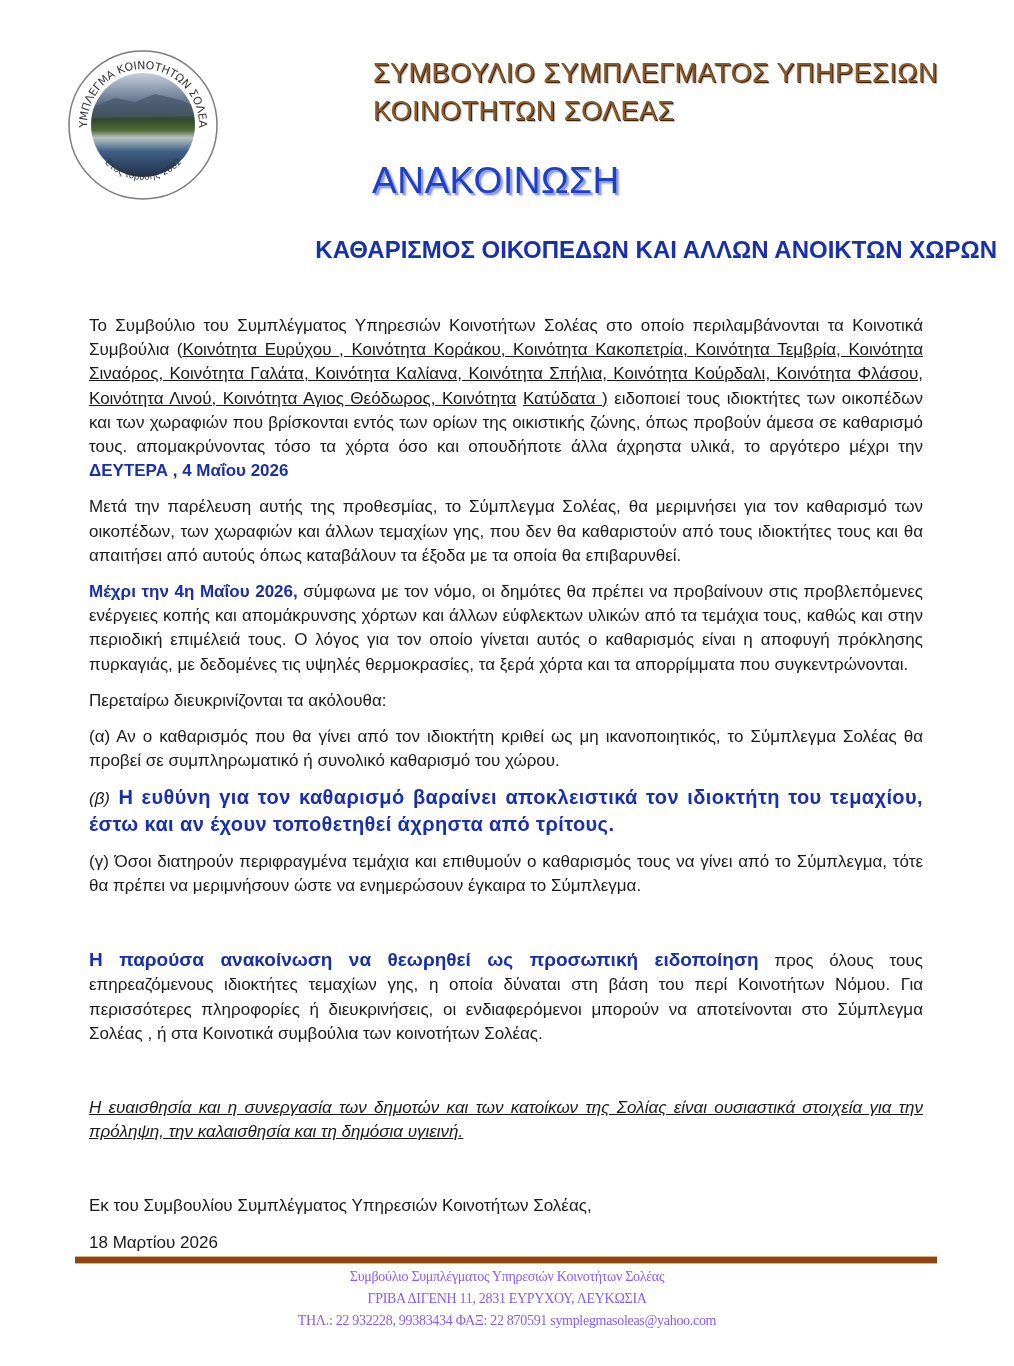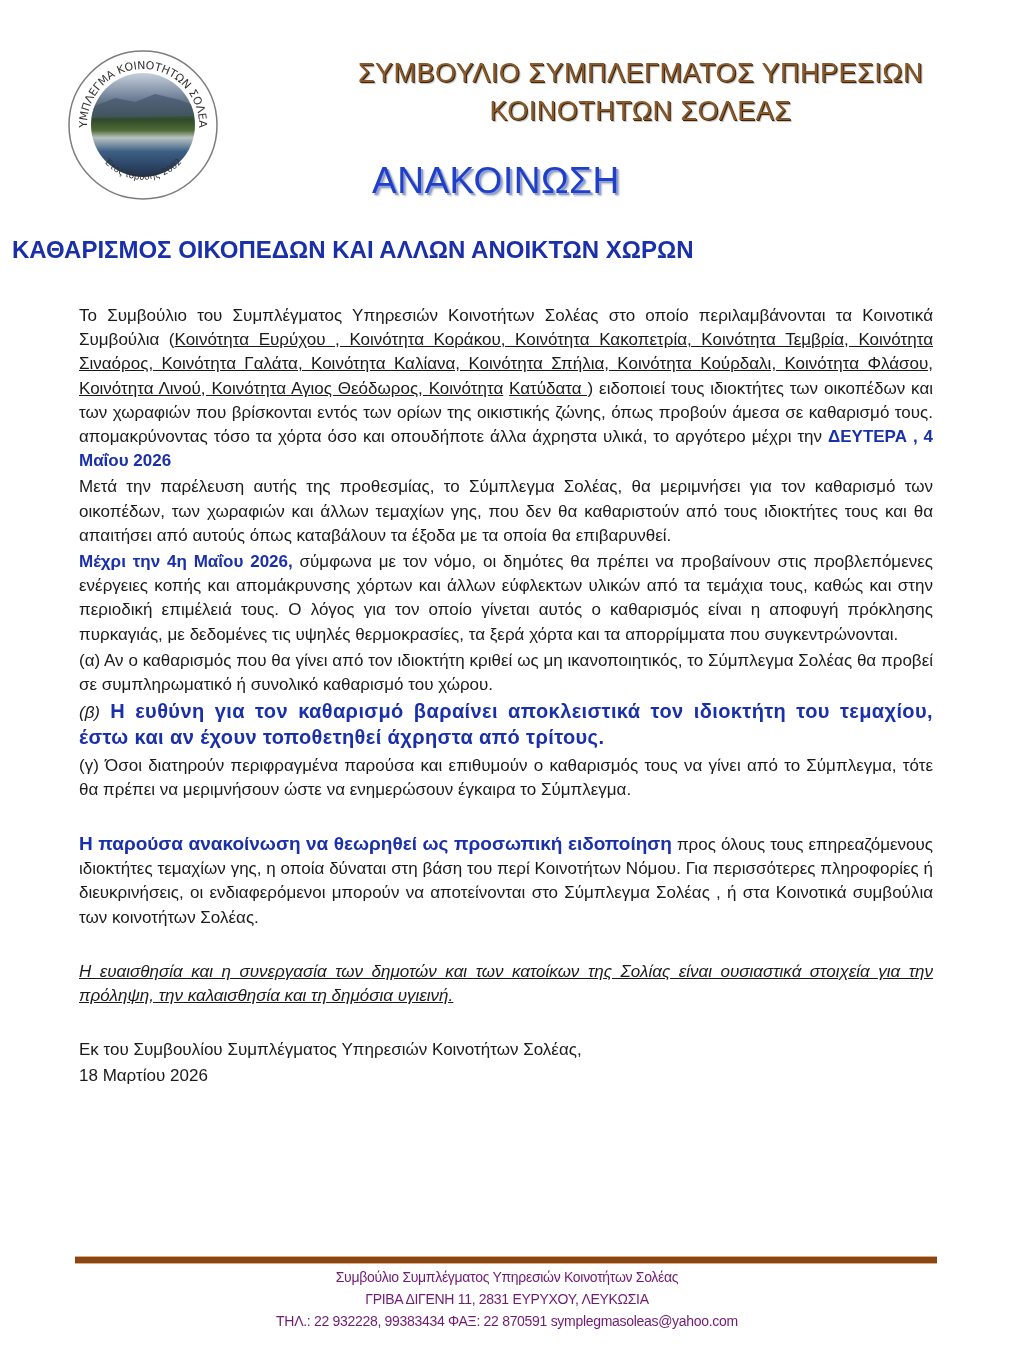--- a/index.html
+++ b/index.html
@@ -1,40 +1,40 @@
 <!DOCTYPE html>
 <html><head>
 <meta charset="utf-8">
 <style>
   html, body { margin: 0; padding: 0; background: #ffffff; }
   body { width: 1014px; height: 1366px; position: relative; overflow: hidden;
          font-family: "Liberation Sans", sans-serif; color: #1a1a1a; }
   .logo { position: absolute; left: 60px; top: 46px; width: 166px; height: 158px; }
-  .org-title { position: absolute; right: 91px; top: 54px; text-align: center;
+  .org-title { position: absolute; right: 76px; top: 54px; text-align: left;
     font-family: "Liberation Sans", sans-serif; font-size: 27px; line-height: 38px;
     color: #8b5a2b; letter-spacing: 0.5px;
     text-shadow: 1px 1px 0 #3a2410, 2px 2px 1px rgba(0,0,0,0.25); }
   .announce { position: absolute; left: 372px; top: 160px; font-size: 37px; font-weight: normal;
     color: #1f3fc7; letter-spacing: 0.5px;
     text-shadow: 2px 2px 0 #8fa0d8, 3px 3px 2px rgba(0,0,0,0.25); }
-  .subject { position: absolute; left: 0; right: 17px; top: 236px; text-align: left;
+  .subject { position: absolute; left: 0; right: 17px; top: 236px; text-align: right;
     font-size: 24px; font-weight: bold; color: #1a2faa; padding-left: 12px; }
   .body { position: absolute; left: 77px; width: 858px; top: 302px;
     font-size: 17px; line-height: 24.2px; text-align: justify; color: #1a1a1a; }
-  .body p { margin: 2px; }
+  .body p { margin: 12px; }
   .u { text-decoration: underline; }
   .blue-b { color: #1a2faa; font-weight: bold; }
   .big-b { color: #1a2faa; font-weight: bold; font-size: 20px; line-height: 25px; letter-spacing: 0.4px; }
   .it { font-style: italic; }
   .gap { height: 26px; }
   .link-b { color: #1a2faa; font-weight: bold; font-size: 19px; }
   .footer-rule { position: absolute; left: 75px; width: 862px; top: 1256px; height: 6px;
     background: #8b4513; border-top: 1px solid #d8b08a; border-bottom: 1px solid #d8b08a; }
   .footer { position: absolute; left: 0; right: 0; top: 1266px; text-align: center;
-    font-family: Liberation Sans, sans-serif; font-size: 14px; line-height: 22px; color: #701a75; letter-spacing: -0.3px; }
+    font-family: Liberation Serif, serif; font-size: 14px; line-height: 22px; color: #8b5cf6; letter-spacing: -0.3px; }
 </style>
 </head>
 <body>
 
 <div class="logo">
   <svg width="166" height="158" viewBox="0 0 166 158">
     <defs>
       <clipPath id="lc">
           <circle cx="83" cy="79" r="52"></circle>
         </clipPath>
@@ -69,23 +69,24 @@
 
 <div class="subject">ΚΑΘΑΡΙΣΜΟΣ ΟΙΚΟΠΕΔΩΝ ΚΑΙ ΑΛΛΩΝ ΑΝΟΙΚΤΩΝ ΧΩΡΩΝ</div>
 
 <div class="body">
   <p><span>Το Συμβούλιο του Συμπλέγματος Υπηρεσιών Κοινοτήτων Σολέας  στο οποίο περιλαμβάνονται τα Κοινοτικά Συμβούλια (</span><span class="u">Κοινότητα Ευρύχου , Κοινότητα Κοράκου,  Κοινότητα Κακοπετρία, Κοινότητα Τεμβρία, Κοινότητα Σιναόρος, Κοινότητα Γαλάτα, Κοινότητα Καλίανα, Κοινότητα Σπήλια, Κοινότητα Κούρδαλι, Κοινότητα Φλάσου, Κοινότητα Λινού, Κοινότητα Αγιος Θεόδωρος, Κοινότητα</span> <span class="u">Κατύδατα )</span><span> ειδοποιεί τους ιδιοκτήτες των οικοπέδων και των χωραφιών που βρίσκονται εντός των ορίων της οικιστικής ζώνης, όπως προβούν άμεσα σε καθαρισμό τους. απομακρύνοντας τόσο τα χόρτα όσο και οπουδήποτε άλλα άχρηστα υλικά, το αργότερο μέχρι την </span><span class="blue-b">ΔΕΥΤΕΡΑ , 4 Μαΐου 2026</span></p>
 
   <p>Μετά την παρέλευση αυτής της προθεσμίας, το Σύμπλεγμα Σολέας,  θα μεριμνήσει για τον καθαρισμό των οικοπέδων, των χωραφιών και άλλων τεμαχίων γης, που δεν θα καθαριστούν από τους ιδιοκτήτες τους και θα απαιτήσει από αυτούς όπως καταβάλουν τα έξοδα με τα οποία θα επιβαρυνθεί.</p>
 
   <p><span class="blue-b">Μέχρι την 4η Μαΐου 2026,</span><span> σύμφωνα με τον νόμο, οι δημότες θα πρέπει να προβαίνουν στις προβλεπόμενες ενέργειες κοπής και απομάκρυνσης χόρτων και άλλων εύφλεκτων υλικών από τα τεμάχια  τους, καθώς και στην περιοδική επιμέλειά τους. Ο λόγος για τον οποίο γίνεται αυτός ο καθαρισμός είναι η αποφυγή πρόκλησης πυρκαγιάς, με δεδομένες τις υψηλές θερμοκρασίες, τα ξερά χόρτα και τα απορρίμματα που συγκεντρώνονται.</span></p>
 
+  <p>Περεταίρω διευκρινίζονται τα ακόλουθα:</p>
   <p>(α) Αν ο καθαρισμός που θα γίνει από τον ιδιοκτήτη κριθεί ως μη ικανοποιητικός, το Σύμπλεγμα Σολέας θα προβεί σε συμπληρωματικό ή συνολικό καθαρισμό του χώρου.</p>
   <p><span class="it">(β)</span><span class="big-b"> Η ευθύνη για τον καθαρισμό βαραίνει αποκλειστικά τον ιδιοκτήτη του τεμαχίου, έστω και αν έχουν τοποθετηθεί άχρηστα από τρίτους.</span></p>
-  <p>(γ) Όσοι διατηρούν περιφραγμένα παρούσα και επιθυμούν ο καθαρισμός τους να γίνει από το Σύμπλεγμα, τότε θα πρέπει να μεριμνήσουν ώστε να ενημερώσουν έγκαιρα το Σύμπλεγμα.</p>
+  <p>(γ) Όσοι διατηρούν περιφραγμένα τεμάχια και επιθυμούν ο καθαρισμός τους να γίνει από το Σύμπλεγμα, τότε θα πρέπει να μεριμνήσουν ώστε να ενημερώσουν έγκαιρα το Σύμπλεγμα.</p>
 
   <div class="gap"></div>
   <p><span class="link-b">Η παρούσα ανακοίνωση να θεωρηθεί ως προσωπική ειδοποίηση</span><span> προς όλους τους επηρεαζόμενους ιδιοκτήτες τεμαχίων γης, η οποία δύναται στη βάση του περί Κοινοτήτων Νόμου. Για περισσότερες πληροφορίες ή διευκρινήσεις, οι ενδιαφερόμενοι μπορούν να αποτείνονται στο Σύμπλεγμα Σολέας , ή στα Κοινοτικά συμβούλια των κοινοτήτων Σολέας.</span></p>
 
   <div class="gap"></div>
   <p class="it u">Η ευαισθησία και η συνεργασία των δημοτών και των κατοίκων της Σολίας  είναι ουσιαστικά στοιχεία για την πρόληψη, την καλαισθησία και τη δημόσια υγιεινή.</p>
 
   <div class="gap"></div>
   <p>Εκ του Συμβουλίου Συμπλέγματος Υπηρεσιών Κοινοτήτων Σολέας,</p>
   <p>18 Μαρτίου  2026</p>

